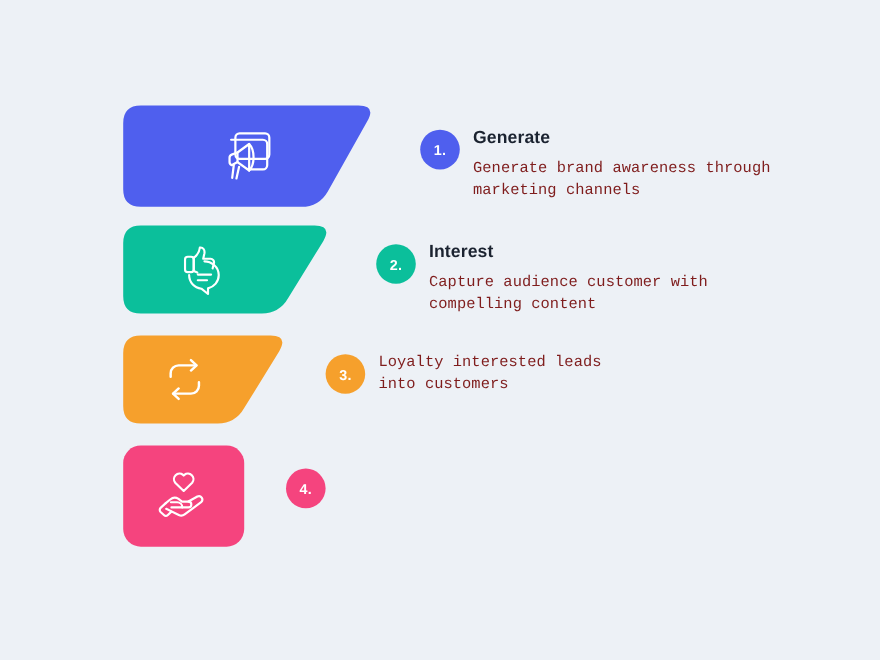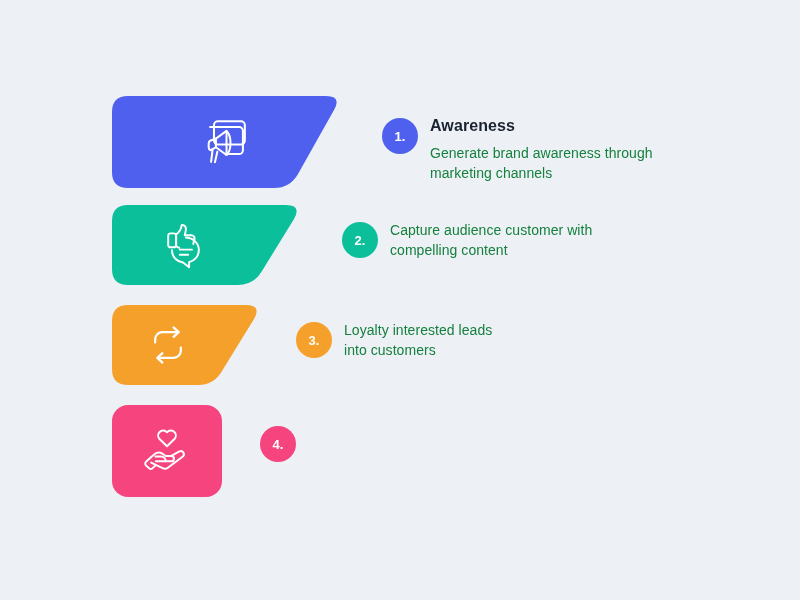--- a/index.html
+++ b/index.html
@@ -74,25 +74,26 @@
   .info-title {
     font-size: 16px;
     font-weight: bold;
     color: #1b2330;
     line-height: 20px;
     margin: 0 0 7px 0;
     letter-spacing: 0.1px;
   }
   .info-desc {
     font-size: 14px;
-    color: #15803d;
+    color: #7f1d1d;
     line-height: 20px;
     margin: 0;
     white-space: pre-line;
     letter-spacing: 0.05px;
+    font-family: Liberation Mono, monospace;
   }
 </style>
 </head>
 <body>
 
 <div id="funnel-canvas">
 
   <div class="funnel-stage" style="left:112px; top:96px; width:230px; height:92px;">
     <div class="stage-shape">
       <svg viewBox="0 0 230 92" preserveAspectRatio="none">
@@ -110,21 +111,21 @@
         <path d="M18 38 L15.5 49"></path>
       </svg>
     </div>
   </div>
 
   <div class="stage-info" style="left:382px; top:118px;">
     <div class="badge" style="background:#4f5fee;">
       <span>1.</span>
     </div>
     <div class="info-text">
-      <p class="info-title">Awareness</p>
+      <p class="info-title">Generate</p>
       <p class="info-desc">Generate brand awareness through
 marketing channels</p>
     </div>
   </div>
 
   <div class="funnel-stage" style="left:112px; top:205px; width:190px; height:80px;">
     <div class="stage-shape">
       <svg viewBox="0 0 190 80" preserveAspectRatio="none">
         <path d="M 16 0 L 174 0 Q 190 0 182 14 L 150 66 Q 142 80 126 80 L 16 80 Q 0 80 0 64 L 0 16 Q 0 0 16 0 Z" fill="#0bbf9b"></path>
       </svg>
@@ -139,20 +140,21 @@
         <rect x="11" y="15.5" width="8.5" height="15" rx="2.6"></rect>
       </svg>
     </div>
   </div>
 
   <div class="stage-info" style="left:342px; top:222px;">
     <div class="badge" style="background:#0bbf9b;">
       <span>2.</span>
     </div>
     <div class="info-text">
+      <p class="info-title">Interest</p>
       <p class="info-desc">Capture audience customer with
 compelling content</p>
     </div>
   </div>
 
   <div class="funnel-stage" style="left:112px; top:305px; width:150px; height:80px;">
     <div class="stage-shape">
       <svg viewBox="0 0 150 80" preserveAspectRatio="none">
         <path d="M 16 0 L 134 0 Q 150 0 142 14 L 110 66 Q 102 80 86 80 L 16 80 Q 0 80 0 64 L 0 16 Q 0 0 16 0 Z" fill="#f6a02c"></path>
       </svg>

